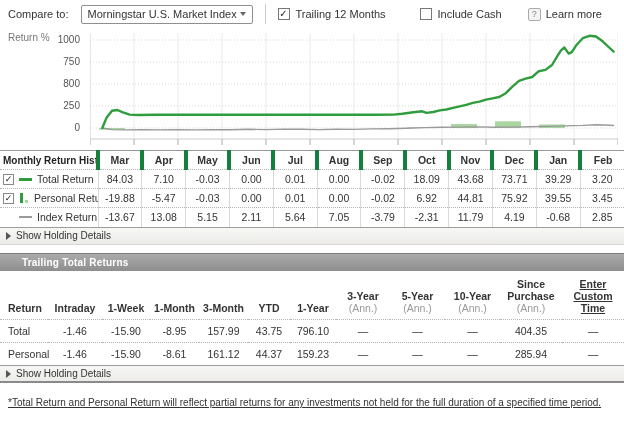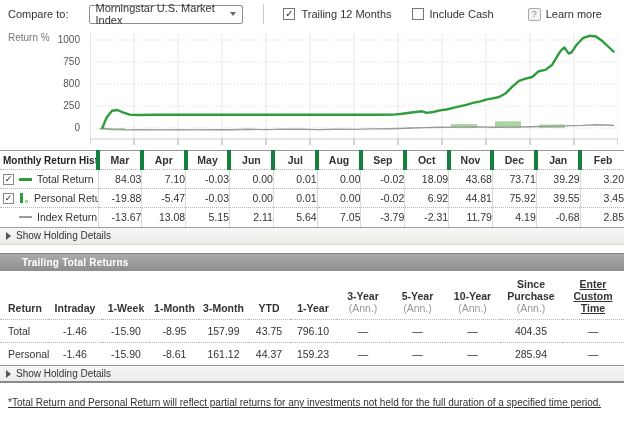--- a/index.html
+++ b/index.html
@@ -4,21 +4,21 @@
 <style>
   * { margin:0; padding:0; box-sizing:border-box; }
   html,body { background:#fff; }
   body {
     width:624px; height:437px; overflow:hidden;
     font-family:"Liberation Sans", sans-serif;
     font-size:11px; color:#333;
   }
 
   
-  .topbar { height:28px; display:flex; align-items:center; padding:0 22px 0 8px; gap:20px; }
+  .topbar { height:28px; display:flex; align-items:center; padding:0 22px 0 8px; gap:12px; }
   .topbar .lbl { color:#333; white-space:nowrap; }
   .dropdown {
     width:172px; height:19px; border:1px solid #8f8f8f; border-radius:2px;
     background:#fff; display:flex; align-items:center; justify-content:space-between;
     padding:0 6px; cursor:default;
   }
   .dropdown .caret { width:0; height:0; border-left:3px solid transparent; border-right:3px solid transparent; border-top:4px solid #666; }
   .vdiv { width:1px; height:20px; background:#ccc; }
   .cbgroup { display:flex; align-items:center; gap:6px; white-space:nowrap; }
   .cb {
@@ -37,21 +37,21 @@
   .chart-section { position:relative; height:122px; }
   .axis-label { position:absolute; left:8px; top:4px; font-size:10px; color:#777; }
   .ytick { position:absolute; left:44px; width:36px; text-align:right; font-size:10px; color:#555; }
   .yt0 { top:6px; } .yt1 { top:28px; } .yt2 { top:50px; } .yt3 { top:72px; } .yt4 { top:94px; }
   #chart-svg { position:absolute; left:90px; top:5px; }
 
   
   table.monthly { width:624px; border-collapse:collapse; table-layout:fixed; border-top:1px solid #999; }
   table.monthly th, table.monthly td { height:19px; font-size:10.5px; overflow:hidden; white-space:nowrap; }
   table.monthly th.month { text-align:center; font-weight:bold; color:#333; border-left:4px solid #15803d; }
-  table.monthly td.num { text-align:right; border-left:1px solid #d9d9d9; color:#333; }
+  table.monthly td.num { text-align:center; border-left:1px solid #d9d9d9; color:#333; }
   table.monthly .mtitle { text-align:left; font-weight:bold; font-size:10px; padding-left:3px; color:#222; }
   table.monthly tr + tr th, table.monthly tr + tr td { border-top:1px dotted #b5b5b5; }
   td.mlabel { padding-left:3px; }
   .mlabel-inner { display:flex; align-items:center; gap:5px; }
   .leg-line { display:inline-block; width:13px; height:3px; flex:0 0 auto; }
   .leg-green { background:#2f9c3d; }
   .leg-gray { background:#9a9a9a; height:2px; }
   .leg-bar { display:inline-block; position:relative; width:10px; height:10px; flex:0 0 auto; }
   .leg-bar .bar { position:absolute; left:1px; top:0; width:3px; height:10px; background:#2f9c3d; }
   .leg-bar .dot { position:absolute; left:6px; bottom:0; width:3px; height:3px; background:#a8d5a0; }

